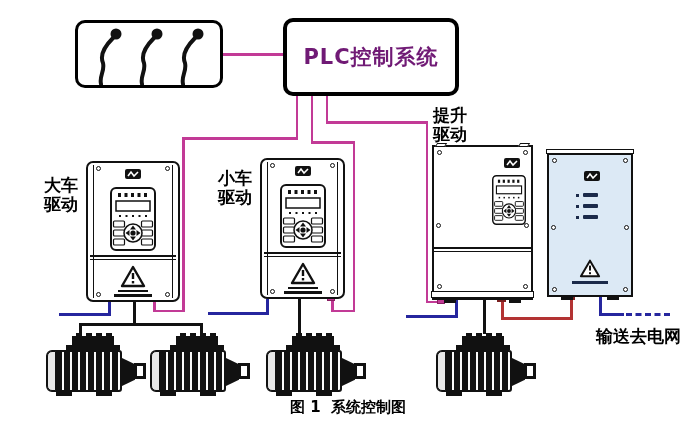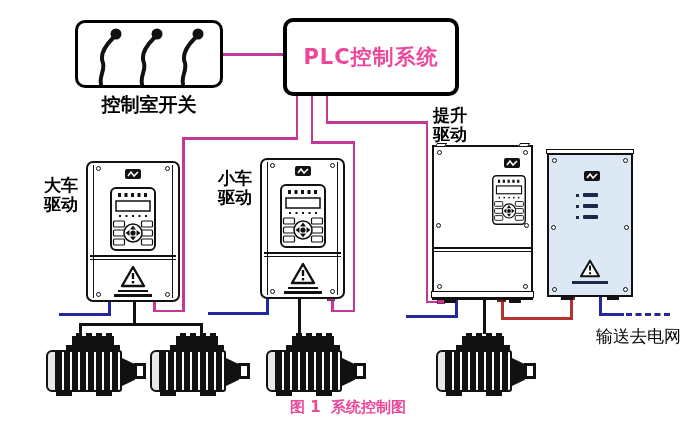--- a/index.html
+++ b/index.html
@@ -1,29 +1,29 @@
 <!DOCTYPE html>
 <html><head>
 <meta charset="utf-8">
 <style>
   html,body{margin:0;padding:0;background:#fff;font-family:"DejaVu Sans","Liberation Sans",sans-serif;}
   .canvas{position:relative;width:687px;height:422px;background:#fff;overflow:hidden;}
 
   
   .switch-box{position:absolute;left:75px;top:20px;width:148px;height:68px;border:3.5px solid #000;border-radius:10px;background:#fff;display:flex;align-items:flex-start;justify-content:space-around;padding:4px 10px 0 10px;box-sizing:border-box;}
   .plc-box{position:absolute;left:283px;top:18px;width:176px;height:78px;border:4px solid #000;border-radius:10px;background:#fff;display:flex;align-items:center;justify-content:center;box-sizing:border-box;}
-  .plc-box span{font-size:21px;font-weight:600;color:#ec4899;letter-spacing:1px;}
+  .plc-box span{font-size:21px;font-weight:600;color:#701a75;letter-spacing:1px;}
 
   
   .lbl{position:absolute;color:#000;font-weight:600;}
   .control-room-lbl{left:75px;top:92px;width:148px;text-align:center;font-size:19px;}
   .unit-lbl{font-size:17px;font-weight:700;line-height:1.12;}
   .unit-lbl span{display:block;}
-  .grid-lbl{left:596px;top:325px;font-size:17px;font-weight:400;}
-  .caption{position:absolute;left:290px;top:398px;font-size:15px;font-weight:700;color:#ec4899;white-space:pre;}
+  .grid-lbl{left:596px;top:325px;font-size:17px;font-weight:700;}
+  .caption{position:absolute;left:290px;top:398px;font-size:15px;font-weight:700;color:#000000;white-space:pre;}
   .watermark{position:absolute;left:556px;top:377px;display:flex;align-items:center;gap:6px;}
   .watermark .wm-logo{width:19px;height:19px;border:2px solid #e2e2e2;border-radius:50%;position:relative;}
   .watermark .wm-logo::before{content:"";position:absolute;left:3px;top:3px;width:8px;height:8px;border:2px solid #e6e6e6;border-radius:50% 0 50% 50%;transform:rotate(25deg);}
   .watermark .wm-text{font-size:17px;font-weight:700;color:#dedede;letter-spacing:2px;}
 
   
   .wires,.wire{position:absolute;left:0;top:0;}
   .seg{position:absolute;}
   .wm-c{background:#c23a96;}     
   .wb-c{background:#26269e;}     
@@ -135,21 +135,20 @@
     <svg width="36" height="58" viewBox="0 0 36 58">
         <use href="#sw-sym"></use>
       </svg>
     <svg width="36" height="58" viewBox="0 0 36 58">
         <use href="#sw-sym"></use>
       </svg>
     <svg width="36" height="58" viewBox="0 0 36 58">
         <use href="#sw-sym"></use>
       </svg>
   </div>
-  <div class="lbl control-room-lbl">控制室开关</div>
 
   <div class="plc-box">
     <span>PLC控制系统</span>
   </div>
 
   <div class="wires">
     <div class="seg wm-c" style="left:223px;top:53px;width:60px;height:2.5px"></div>
   </div>
   <div class="wires">
     <div class="seg wm-c" style="left:295.5px;top:96px;width:2.5px;height:43px"></div>

